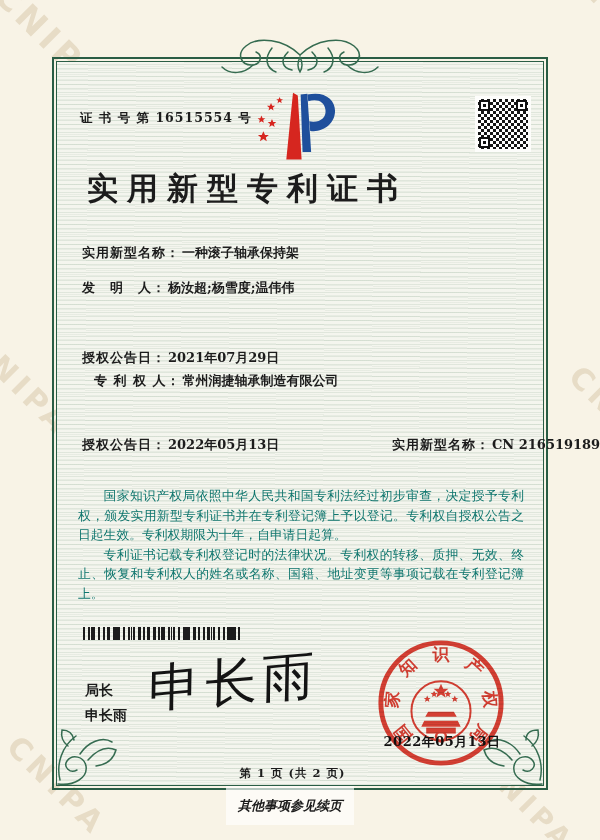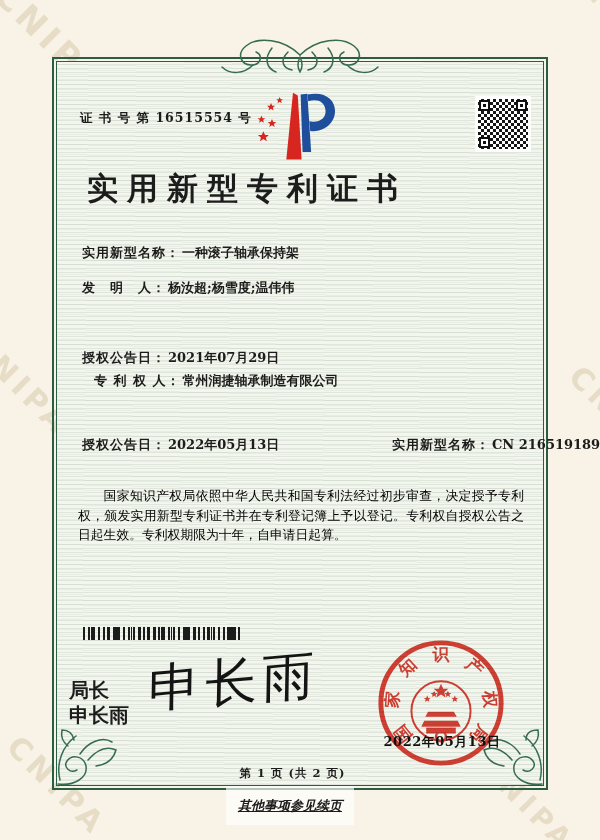--- a/index.html
+++ b/index.html
@@ -45,44 +45,44 @@
     font-size:31px;font-weight:700;letter-spacing:9px;padding-left:9px;box-sizing:border-box;
   }
   
   .row{position:absolute;left:82px;font-size:13px;font-weight:600;white-space:nowrap;}
   .row .lbl{letter-spacing:1px;}
   .row .val{margin-left:2px;}
   .r1{top:244px;} .r2{top:279px;} .r3{top:314px;} .r4{top:349px;} .r5{top:372px;margin-left:12px;} .r6{top:419px;} .r7{top:436px;}
   .grant-no{position:absolute;left:310px;top:0;}
   
   .paras{position:absolute;left:78px;top:486px;width:446px;font-size:12.8px;font-weight:500;
-    line-height:19.5px;text-align:justify;color:#000000;}
+    line-height:19.5px;text-align:justify;color:#0f766e;}
   .paras p{margin:0;text-indent:2em;}
   
   .barcode{
     position:absolute;left:83px;top:627px;width:158px;height:13px;
     background-image:
       repeating-linear-gradient(90deg,#1c1c1c 0 2px,rgba(0,0,0,0) 2px 5px),
       repeating-linear-gradient(90deg,#1c1c1c 0 1px,rgba(0,0,0,0) 1px 8px),
       repeating-linear-gradient(90deg,rgba(0,0,0,0) 0 9px,#1c1c1c 9px 12px,rgba(0,0,0,0) 12px 23px);
   }
-  .signer{position:absolute;left:69px;top:678px;font-size:20px;font-weight:700;line-height:25px;}
+  .signer{position:absolute;left:85px;top:678px;font-size:14px;font-weight:700;line-height:25px;}
   .signature{
     position:absolute;left:148px;top:646px;width:210px;height:92px;
     font-size:52px;letter-spacing:5px;color:#141414;
     transform:rotate(-5deg) skewX(-6deg);font-weight:500;white-space:nowrap;
   }
   .seal{position:absolute;left:372px;top:634px;width:138px;height:138px;opacity:.93;mix-blend-mode:multiply;}
   .seal-date{
     position:absolute;left:372px;top:733px;width:140px;text-align:center;
     font-size:13px;font-weight:700;color:#111;letter-spacing:.5px;
   }
   .page-no{position:absolute;left:0;top:766px;width:585px;text-align:center;font-size:11.5px;font-weight:600;letter-spacing:1px;}
   .note{position:absolute;left:0;top:797px;width:580px;text-align:center;font-size:13px;font-weight:600;font-style:italic;}
-  .note span{background:rgba(255,255,255,.65);padding:12px 12px;text-decoration:underline;}
+  .note span{background:rgba(255,255,255,.65);padding:12px 12px;}
 </style>
 </head>
 <body>
 
 <div id="cert">
 
   <div class="wm" style="left:-20px;top:18px;font-size:34px;">CNIPA</div>
   <div class="wm" style="left:548px;top:-12px;font-size:30px;">CNIPA</div>
   <div class="wm" style="left:-42px;top:368px;font-size:30px;">CNIPA</div>
   <div class="wm" style="left:556px;top:398px;font-size:30px;">CNIPA</div>
@@ -167,20 +167,21 @@
   </div>
   <div class="row r7">
     <span class="lbl">授权公告日：</span><span class="val">2022年05月13日</span>
     <span class="grant-no">
       <span class="lbl">实用新型名称：</span><span class="val">CN 216519189 U</span>
     </span>
   </div>
 
   <div class="paras">
     <p>国家知识产权局依照中华人民共和国专利法经过初步审查，决定授予专利权，颁发实用新型专利证书并在专利登记簿上予以登记。专利权自授权公告之日起生效。专利权期限为十年，自申请日起算。</p>
+    <p>专利证书记载专利权登记时的法律状况。专利权的转移、质押、无效、终止、恢复和专利权人的姓名或名称、国籍、地址变更等事项记载在专利登记簿上。</p>
   </div>
 
   <div class="barcode"></div>
 
   <div class="signer">
     <div>局长</div>
     <div>申长雨</div>
   </div>
   <div class="signature">申长雨</div>
 

